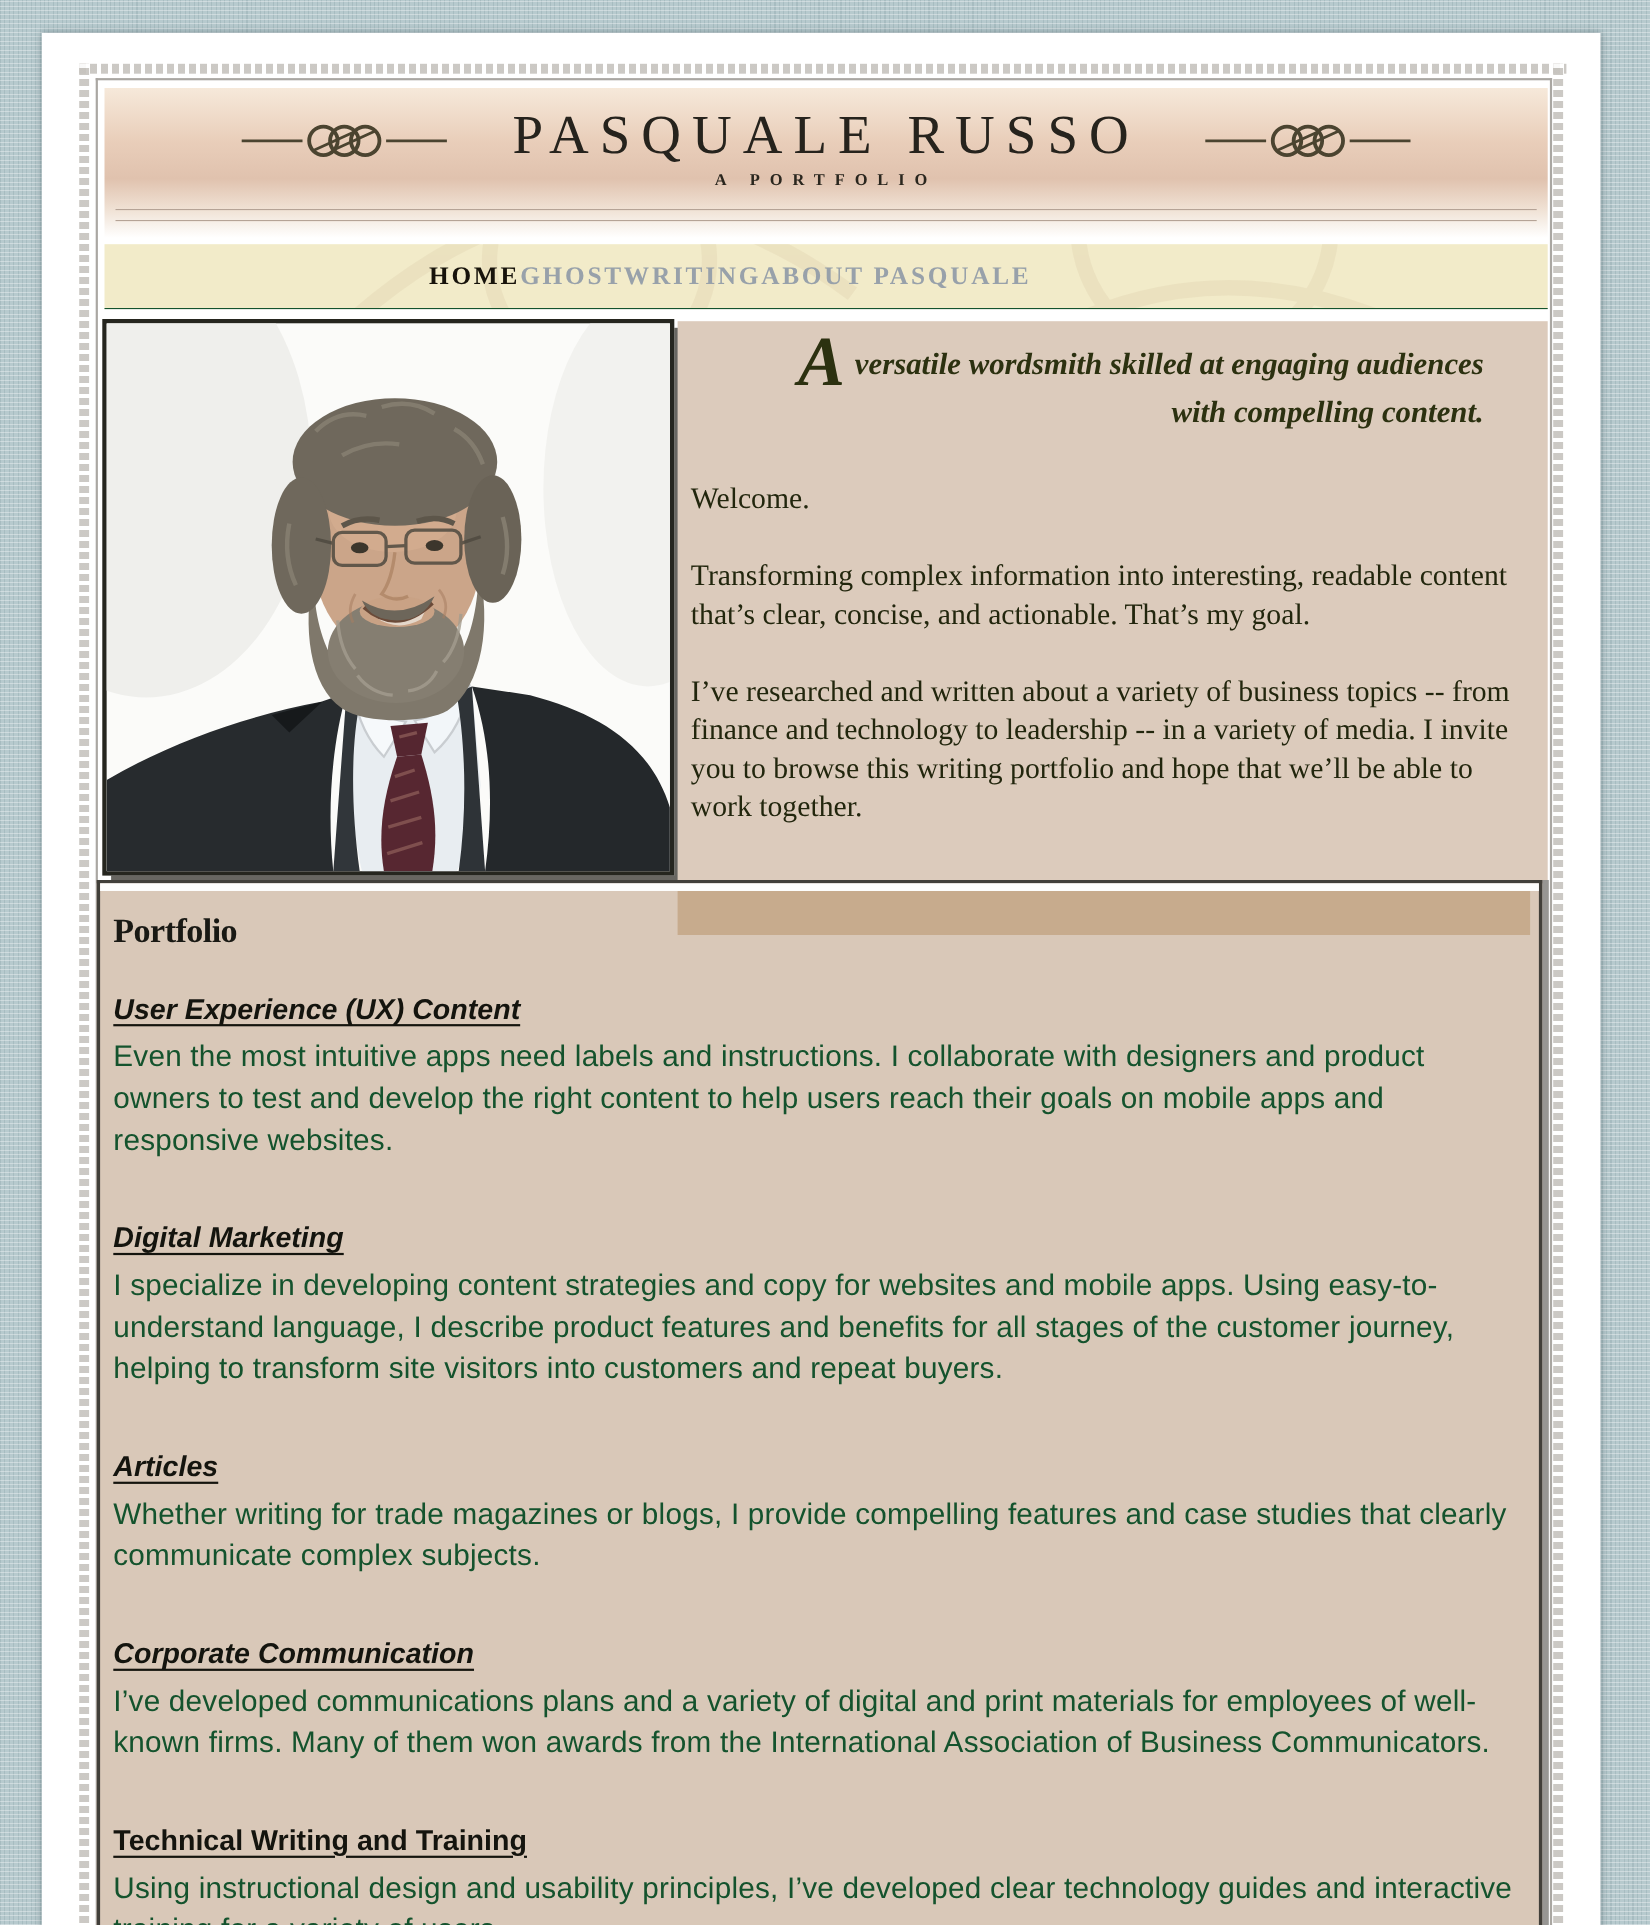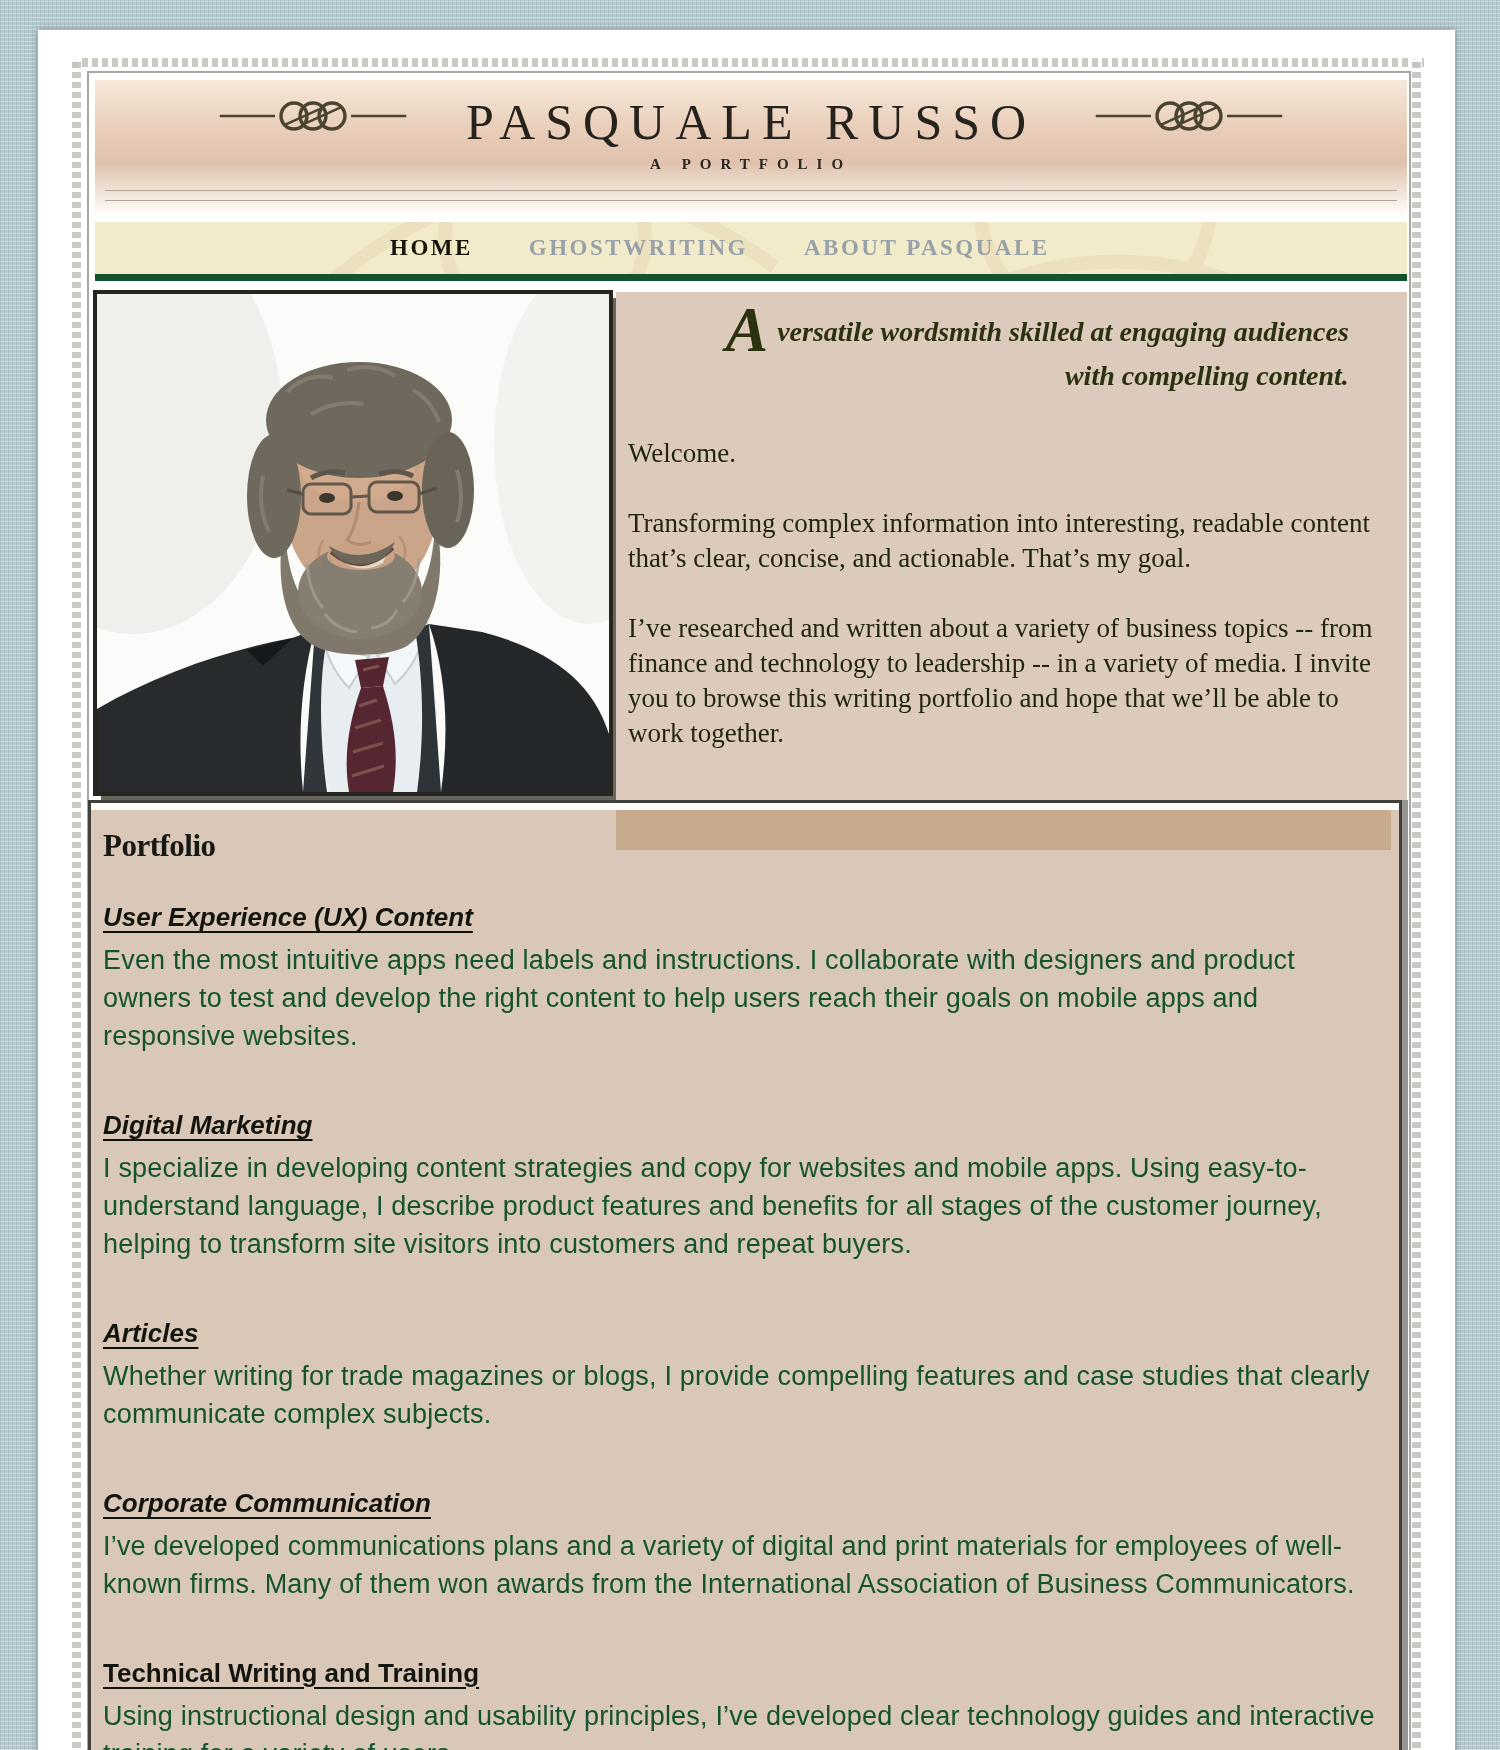--- a/index.html
+++ b/index.html
@@ -23,35 +23,35 @@
     background:repeating-linear-gradient(0deg,#c6c3be 0 6px,#ffffff 6px 10px);}
   .bead.right{left:1374px;top:28px;width:9px;height:1770px;
     background:repeating-linear-gradient(0deg,#c6c3be 0 6px,#ffffff 6px 10px);}
   .frame-line{position:absolute;left:49px;top:41px;width:1320px;height:1760px;
     border:2px solid #aaa7a2;border-bottom:none;}
   
   .masthead{
     position:absolute;left:57px;top:50px;width:1312px;height:142px;
     background:linear-gradient(#f6e9da 0%, #e9ceba 34%, #e0c2ae 58%, #f0e2d5 78%, #ffffff 96%);
   }
-  .mast-row{display:flex;justify-content:center;align-items:flex-start;gap:58px;padding-top:16px;}
+  .mast-row{display:flex;justify-content:center;align-items:flex-end;gap:58px;padding-top:16px;}
   .site-title{
     margin:0;font-size:50px;font-weight:500;letter-spacing:10px;color:#26231d;line-height:52px;
     font-family:"Liberation Serif", serif;white-space:nowrap;
   }
   .site-subtitle{
     text-align:center;font-size:15px;font-weight:bold;letter-spacing:9px;color:#2a261e;margin-top:8px;
   }
   .hairline{position:absolute;left:10px;width:1292px;height:1px;background:#b5a396;}
   .hairline.h1{top:110px;}
   .hairline.h2{top:120px;}
   
   .navbar{
     position:absolute;left:57px;top:192px;width:1312px;height:59px;background:#f2ebc9;
-    border-bottom:7px solid #14532d;display:flex;align-items:center;gap:56px;
+    border-bottom:1px solid #14532d;display:flex;align-items:center;
     padding-left:295px;box-sizing:border-box;overflow:hidden;
   }
   .navbar a{
     position:relative;z-index:1;text-decoration:none;font-family:"Liberation Serif", serif;
     font-weight:bold;font-size:23px;letter-spacing:2.5px;color:#98a1aa;cursor:pointer;white-space:nowrap;
   }
   .navbar a.active{color:#17130b;}
   .nav-watermark{position:absolute;left:120px;top:-55px;z-index:0;}
   
   .photo{

